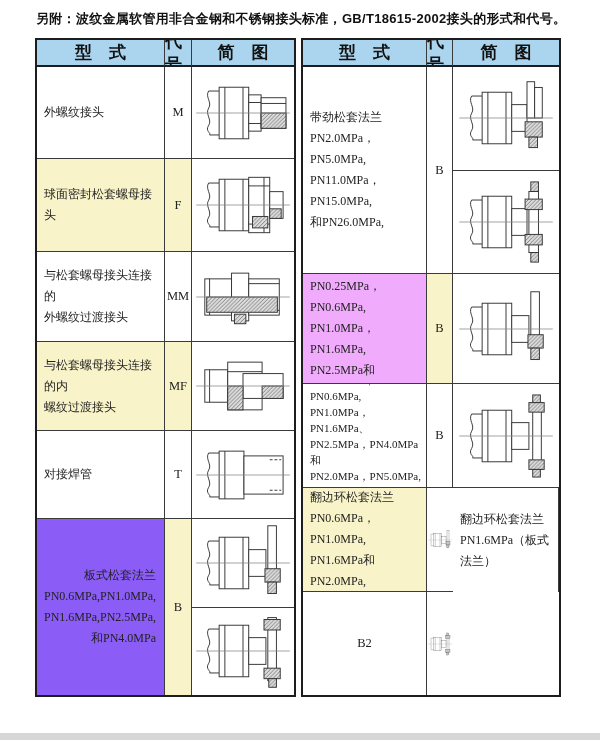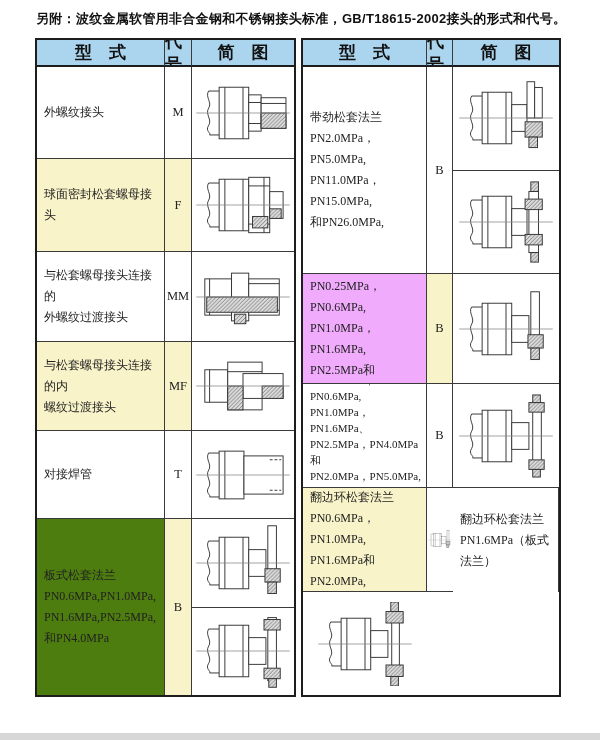--- a/index.html
+++ b/index.html
@@ -132,21 +132,21 @@
             <path d="M27,21 L16,21 C12,27 20,33 16,39 C12,45 20,51 16,57 C12,63 19,65 17,67 L27,67" fill="#fff" stroke="#333" stroke-width="1"></path>
             <rect x="27" y="19" width="26" height="50" fill="#fff" stroke="#333" stroke-width="1"></rect>
             <line x1="33" y1="19" x2="33" y2="69" stroke="#333" stroke-width="1"></line>
             <rect x="53" y="24" width="41" height="40" fill="#fff" stroke="#333" stroke-width="1"></rect>
             <line x1="80" y1="28" x2="92" y2="28" stroke="#333" stroke-width="1" stroke-dasharray="3,2"></line>
             <line x1="80" y1="60" x2="92" y2="60" stroke="#333" stroke-width="1" stroke-dasharray="3,2"></line>
             <line x1="3" y1="44" x2="101" y2="44" stroke="#888" stroke-width="0.8"></line>
           </svg>
         </div>
       </div>
-      <div class="c type lr" style="background: #4d7c0f;">板式松套法兰
+      <div class="c type lr" style="background: #8b5cf6; text-align: right;">板式松套法兰
 PN0.6MPa,PN1.0MPa,
 PN1.6MPa,PN2.5MPa,
 和PN4.0MPa</div>
       <div class="c code lr" style="background: rgb(248, 243, 200);">B</div>
       <div class="c diag lc lr">
         <div class="sub">
           <svg width="100" height="84" viewBox="0 0 104 88">
             <path d="M27,21 L16,21 C12,27 20,33 16,39 C12,45 20,51 16,57 C12,63 19,65 17,67 L27,67" fill="#fff" stroke="#333" stroke-width="1"></path>
             <rect x="27" y="17" width="31" height="54" fill="#fff" stroke="#333" stroke-width="1"></rect>
             <line x1="33" y1="17" x2="33" y2="71" stroke="#333" stroke-width="1"></line>
@@ -272,20 +272,21 @@
             <rect x="58" y="30" width="18" height="28" fill="#fff" stroke="#333" stroke-width="1"></rect>
             <rect x="80" y="6" width="8" height="50" fill="#fff" stroke="#333" stroke-width="1"></rect>
             <rect x="76" y="50" width="16" height="14" fill="url(#hatchp)" stroke="#333" stroke-width="1"></rect>
             <rect x="79" y="64" width="9" height="11" fill="url(#hatchp)" stroke="#333" stroke-width="1"></rect>
             <line x1="3" y1="44" x2="101" y2="44" stroke="#888" stroke-width="0.8"></line>
           </svg>
         </div>
       </div>
       <div class="c type lr">翻边环松套法兰
 PN1.6MPa（板式法兰）</div>
+      <div class="c code lr">B2</div>
       <div class="c diag lc lr">
         <div class="sub">
           <svg width="100" height="84" viewBox="0 0 104 88">
             <path d="M27,21 L16,21 C12,27 20,33 16,39 C12,45 20,51 16,57 C12,63 19,65 17,67 L27,67" fill="#fff" stroke="#333" stroke-width="1"></path>
             <rect x="27" y="17" width="31" height="54" fill="#fff" stroke="#333" stroke-width="1"></rect>
             <line x1="33" y1="17" x2="33" y2="71" stroke="#333" stroke-width="1"></line>
             <line x1="52" y1="17" x2="52" y2="71" stroke="#333" stroke-width="1"></line>
             <rect x="58" y="30" width="18" height="28" fill="#fff" stroke="#333" stroke-width="1"></rect>
             <rect x="80" y="10" width="8" height="68" fill="#fff" stroke="#333" stroke-width="1"></rect>
             <rect x="74" y="10" width="18" height="12" fill="url(#hatchp)" stroke="#333" stroke-width="1"></rect>

